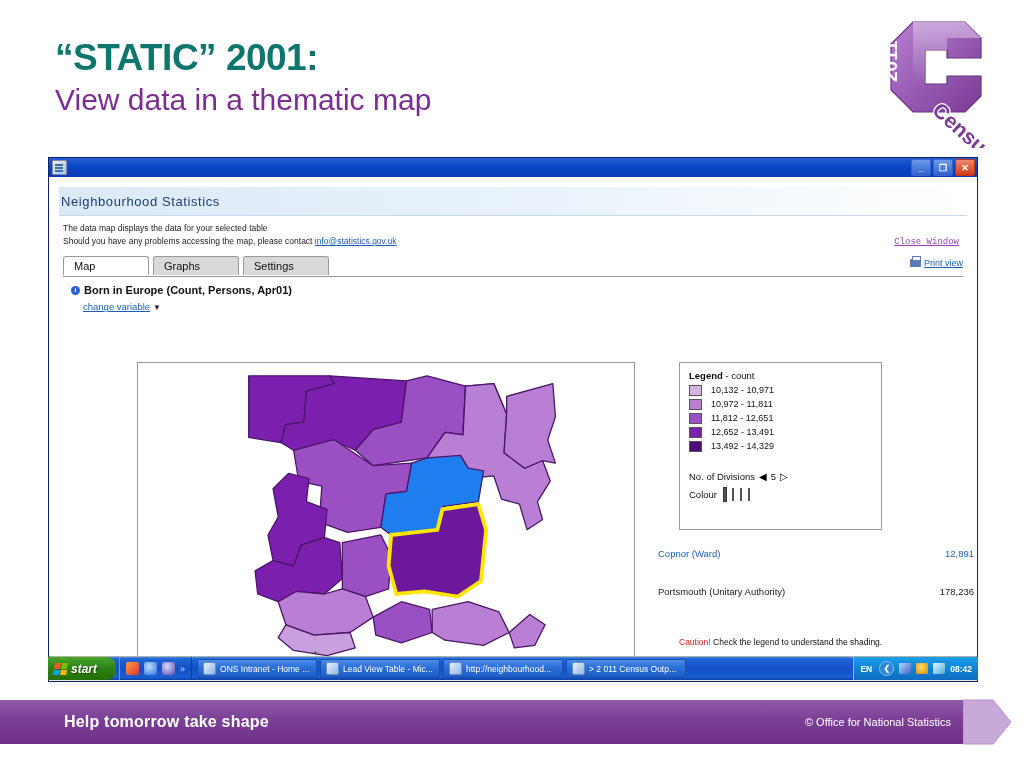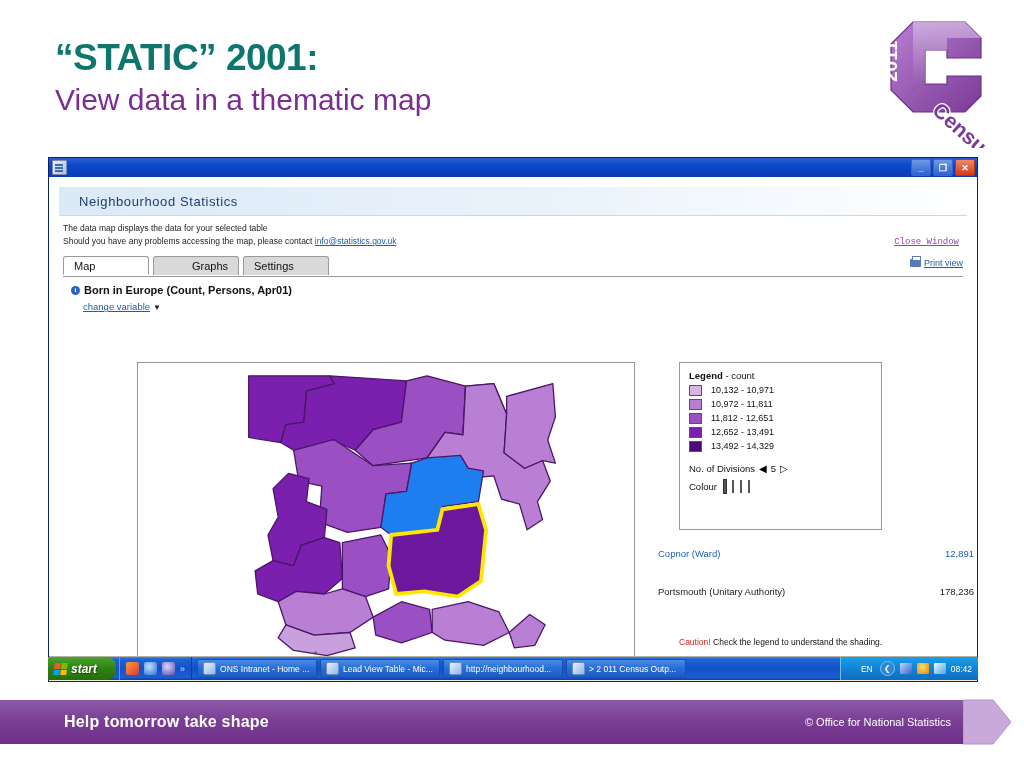--- a/index.html
+++ b/index.html
@@ -44,34 +44,34 @@
     background:linear-gradient(180deg,#6d9ae8,#2f62cd);}
   .winbtn.close{background:linear-gradient(180deg,#f08a6a,#d23a14);border-color:#c0360f;}
   
   #page{background:#ffffff;height:479px;position:relative;overflow:hidden;}
   #ns-band{
     margin:10px 10px 0 10px;height:28px;
     background:linear-gradient(90deg,#dbe9f7 0%,#eaf3fb 55%,#ffffff 100%);
     border-bottom:1px solid #c7d9ea;
     display:flex;align-items:center;
   }
-  #ns-title{font-size:13px;color:#1d3f73;padding-left:20px;letter-spacing:.6px;}
+  #ns-title{font-size:13px;color:#1d3f73;padding-left:2px;letter-spacing:.6px;}
   #intro{margin:6px 14px 0 14px;position:relative;font-size:8.5px;color:#222;line-height:1.55;}
   #intro a{color:#1a5fb4;}
   #close-window{position:absolute;right:4px;top:14px;font-size:9px;color:#9b3fb4;
     text-decoration:underline;cursor:pointer;font-family:Liberation Mono, monospace;}
   
   #tabrow{margin:8px 14px 0 14px;position:relative;height:20px;
     border-bottom:1px solid #9a9a9a;}
   .tab{position:absolute;top:0;height:19px;line-height:19px;padding:0 10px;
     font-size:11px;color:#111;border:1px solid #9a9a9a;border-bottom:none;
     border-radius:3px 3px 0 0;background:#d9d9d9;box-sizing:border-box;cursor:pointer;}
   .tab.active{background:#fff;border-bottom:1px solid #fff;z-index:3;}
   #tab0{left:0;width:86px;}
-  #tab1{left:90px;width:86px;text-align:right;}
+  #tab1{left:90px;width:86px;}
   #tab2{left:180px;width:86px;}
   #print-view{position:absolute;right:0;top:2px;font-size:9px;color:#1a5fb4;
     text-decoration:underline;cursor:pointer;display:flex;align-items:center;gap:3px;}
   .printer{width:11px;height:8px;background:#5a79b8;border-radius:1px;position:relative;display:inline-block;}
   .printer:before{content:"";position:absolute;left:2px;top:-3px;width:7px;height:3px;background:#fff;border:1px solid #5a79b8;}
   
   #varhead{margin:7px 14px 0 22px;}
   #varline{display:flex;align-items:center;gap:4px;font-size:11px;font-weight:bold;color:#111;}
   .info-dot{width:9px;height:9px;border-radius:50%;background:#2a63c8;color:#fff;
     font-size:7px;font-weight:bold;display:inline-flex;align-items:center;justify-content:center;
@@ -85,21 +85,21 @@
     border:1px solid #9a9a9a;background:#fff;overflow:hidden;}
   #map-box svg{display:block;}
   
   #legend{position:absolute;left:616px;top:0;width:203px;height:168px;
     border:1px solid #9a9a9a;background:#fff;padding:7px 0 0 9px;box-sizing:border-box;}
   #legend-title{font-size:9.5px;color:#111;margin-bottom:4px;}
   #legend-title b{font-weight:bold;}
   #legend-title span{font-weight:normal;}
   .legend-row{display:flex;gap:9px;height:14px;font-size:9px;color:#111;}
   .sw{width:13px;height:11px;border:1px solid #555;box-sizing:border-box;flex:0 0 auto;}
-  #divisions{display:flex;align-items:center;gap:4px;margin-top:8px;font-size:9.5px;color:#111;}
+  #divisions{display:flex;align-items:center;gap:4px;margin-top:16px;font-size:9.5px;color:#111;}
   .arrowbtn{font-size:10px;color:#000;cursor:pointer;line-height:1;}
   #colourrow{display:flex;align-items:center;gap:7px;margin-top:7px;font-size:9.5px;color:#111;}
   .csw{width:15px;height:12px;border:1px solid #555;box-sizing:border-box;cursor:pointer;}
   .csw.sel{outline:1px solid #333;}
   
   #values{position:absolute;left:595px;top:186px;width:316px;}
   .valrow{display:flex;justify-content:space-between;font-size:9.5px;margin-bottom:27px;}
   .valrow.ward{color:#1a5fb4;}
   .valrow.auth{color:#222;}
   #caution{position:absolute;left:616px;top:274px;width:300px;font-size:8.5px;color:#111;line-height:1.45;}
@@ -134,22 +134,22 @@
   #ql-more{color:#cfe2ff;font-size:9px;cursor:pointer;}
   #tasks{display:flex;align-items:center;gap:3px;padding-left:5px;flex:1 1 auto;overflow:hidden;}
   .task{height:19px;flex:0 0 auto;width:120px;border-radius:2px;
     background:linear-gradient(180deg,#4b8ce8 0%,#2a6fd8 45%,#1d5cc4 100%);
     border:1px solid #1a4fae;display:flex;align-items:center;gap:4px;padding:0 5px;
     color:#fff;font-size:8.5px;box-sizing:border-box;cursor:pointer;white-space:nowrap;overflow:hidden;}
   .task .ti{width:11px;height:11px;flex:0 0 auto;border-radius:2px;
     background:linear-gradient(135deg,#e9f1ff,#8fb6e8);border:1px solid #6d8fc0;}
   .task .tl{overflow:hidden;text-overflow:ellipsis;}
   #tray{margin-left:auto;height:23px;flex:0 0 auto;display:flex;align-items:center;gap:5px;
-    padding:0 6px 0 20px;background:linear-gradient(180deg,#1aa0e8 0%,#1385d8 45%,#0f6cc0 100%);
-    border-left:1px solid #6ec2f5;color:#fff;font-size:8.5px;}
+    padding:0 6px 0 6px;background:linear-gradient(180deg,#1aa0e8 0%,#1385d8 45%,#0f6cc0 100%);
+    border-left:1px solid #6ec2f5;color:#fff;font-size:8.5px;font-weight:bold;}
   .trayicon{width:12px;height:11px;border-radius:1px;}
   #tray-lang{font-size:8.5px;margin-right:2px;}
   #tray-chev{width:13px;height:13px;border-radius:50%;background:#2e86d8;
     border:1px solid #7cc4f0;color:#fff;font-size:8px;display:flex;
     align-items:center;justify-content:center;cursor:pointer;}
   
   #footer{position:absolute;left:0;top:700px;width:1024px;height:44px;}
   #footer-bar{position:absolute;left:0;top:0;width:975px;height:44px;
     background:linear-gradient(180deg,#8e5aa8 0%,#7b3f96 45%,#6e2f88 100%);
     display:flex;align-items:center;}

